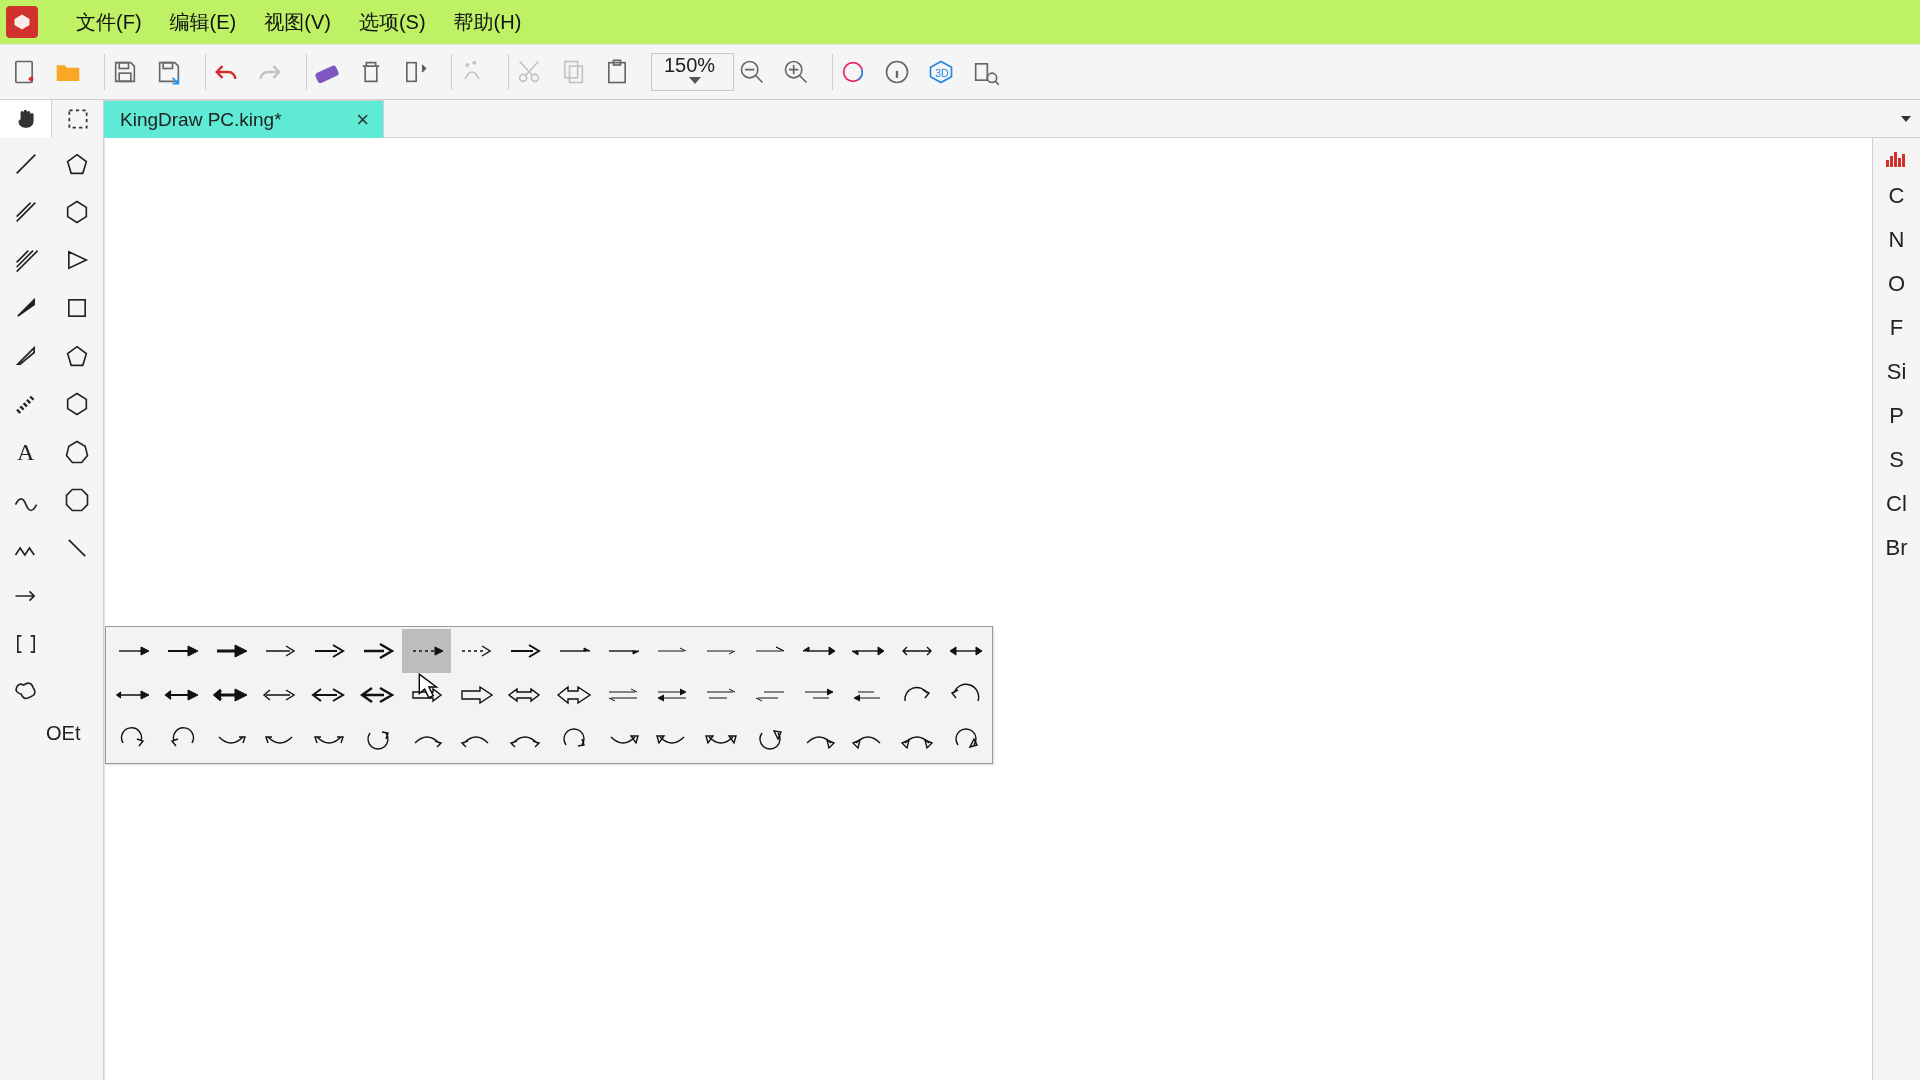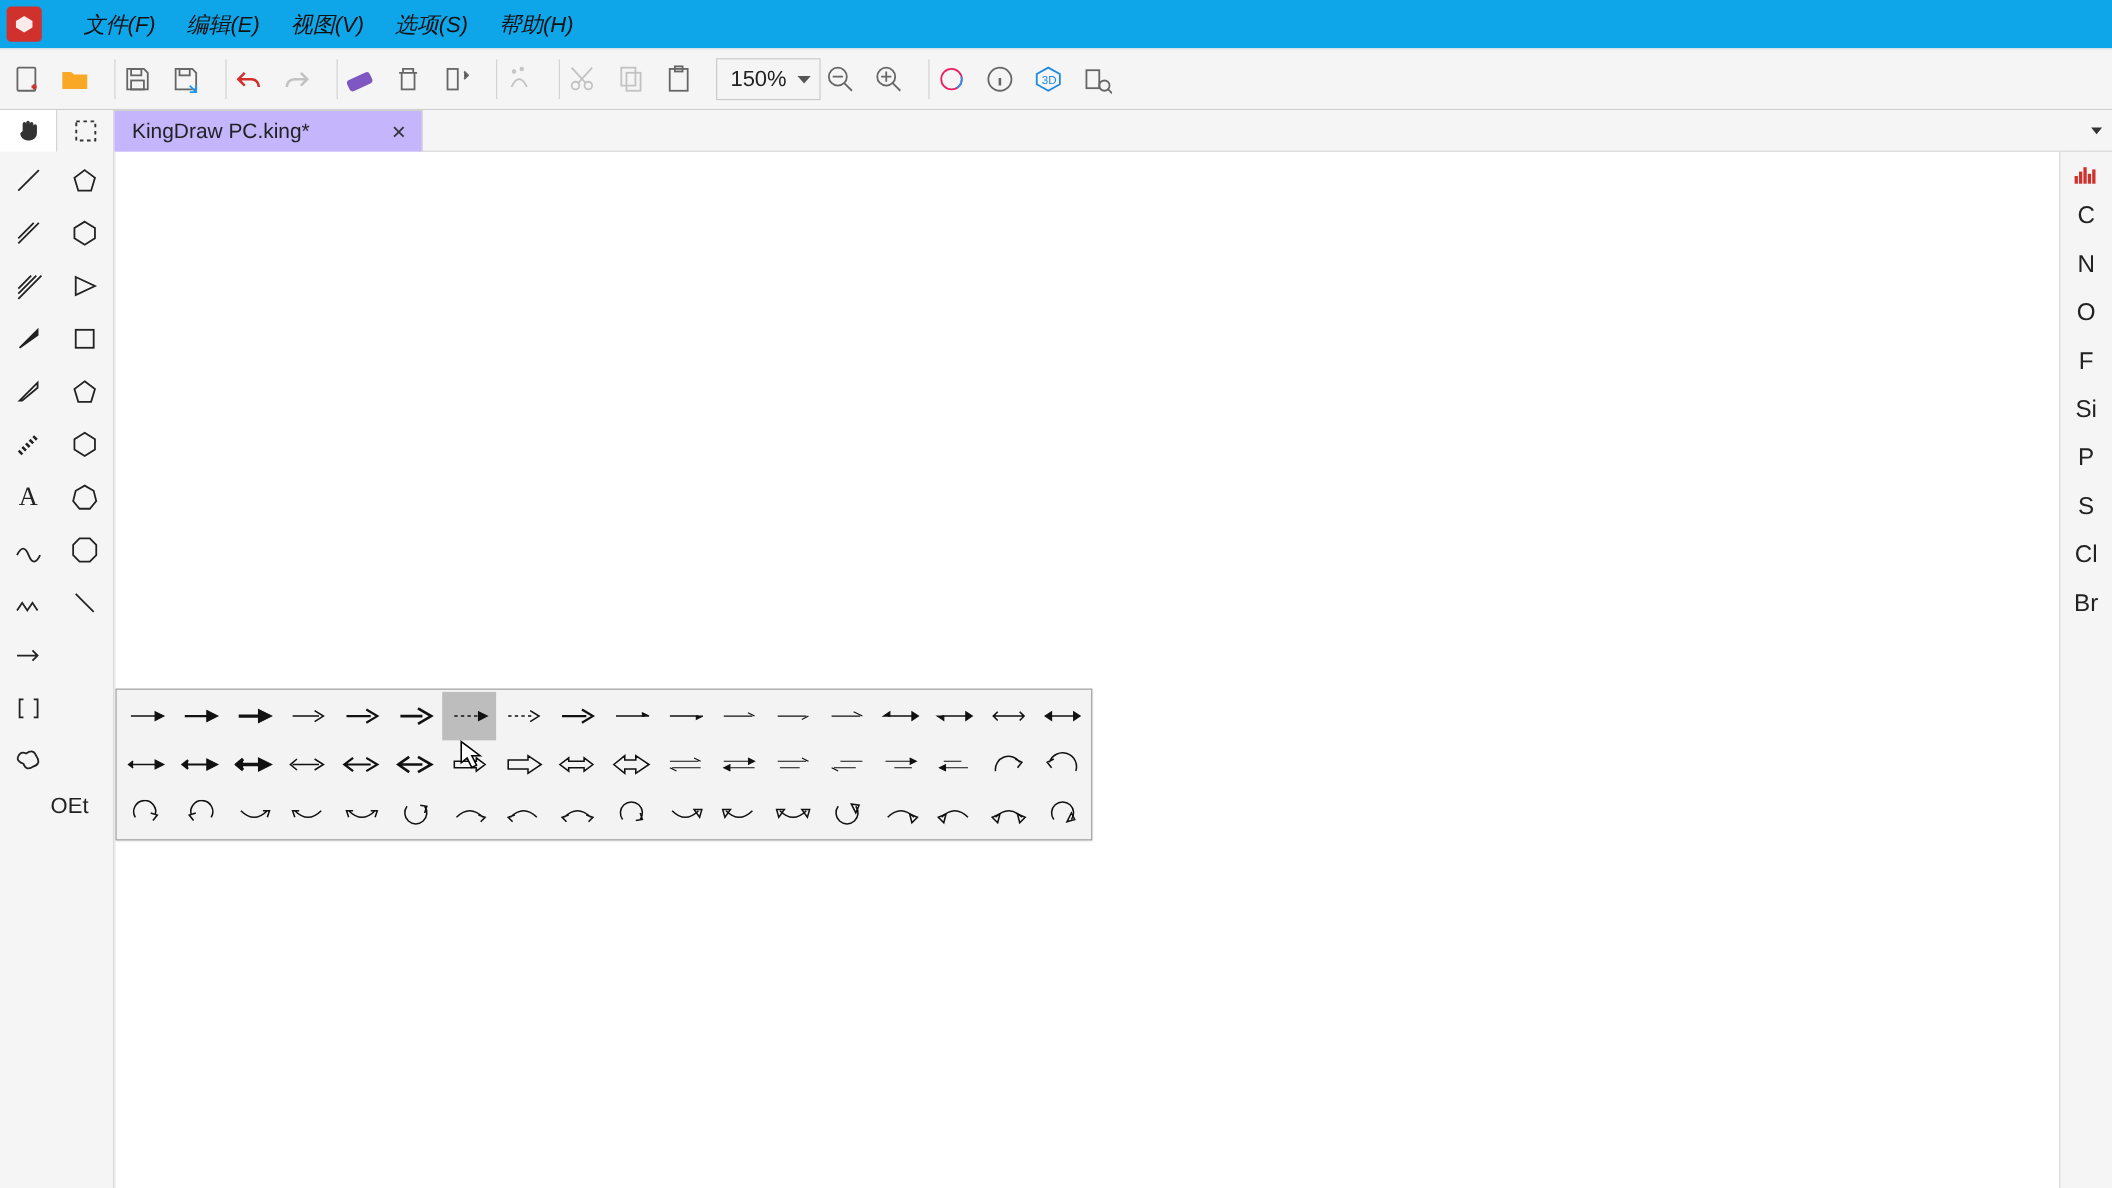--- a/index.html
+++ b/index.html
@@ -1,42 +1,42 @@
 <!DOCTYPE html>
 <html><head>
 <meta charset="utf-8">
 <style>
   * { box-sizing: border-box; margin: 0; padding: 0; font-family: "Microsoft YaHei", sans-serif; }
   html, body { width: 1920px; height: 1080px; background: #f5f5f5; overflow: hidden; }
 
   
-  .menubar { height: 44px; display: flex; align-items: center; background: #0ea5e9; padding-left: 6px; font-style: italic; }
+  .menubar { height: 44px; display: flex; align-items: center; background: #bef264; padding-left: 6px; }
   .app-icon { width: 32px; height: 32px; background: #d0312d; border-radius: 4px; display: flex; align-items: center; justify-content: center; margin-right: 24px; }
   .app-icon svg { width: 18px; height: 18px; }
   .menu-item { font-size: 20px; color: #111; padding: 6px 14px; cursor: default; }
 
   
   .toolbar { height: 56px; display: flex; align-items: center; background: #f5f5f5; border-top: 1px solid #e2e2e2; border-bottom: 1px solid #d0d0d0; padding: 0 10px; }
   .tbtn { width: 44px; height: 44px; display: flex; align-items: center; justify-content: flex-start; cursor: default; }
   .tbtn svg { width: 28px; height: 28px; stroke: #666; fill: none; stroke-width: 1.4; }
   .tbtn.orange svg { fill: #f9a825; stroke: #f9a825; }
   .tbtn.purple svg { fill: #7e57c2; stroke: #7e57c2; }
   .tbtn.dim { opacity: .35; }
   .tsep { width: 1px; height: 36px; background: #d0d0d0; margin: 0 6px; }
-  .zoom { display: flex; align-items: center; border: 1px solid #c8c8c8; height: 38px; padding: 0 8px 0 12px; margin: 0 4px; background: #fff0; }
+  .zoom { display: flex; align-items: center; border: 1px solid #c8c8c8; height: 38px; padding: 0 8px 0 12px; margin: 0 4px; background: #fff0; flex-direction: column; }
   .zoom span { font-size: 20px; color: #222; margin-right: 10px; }
   .zoom-caret { width: 0; height: 0; border-left: 6px solid transparent; border-right: 6px solid transparent; border-top: 7px solid #555; }
 
   
   .tabrow { height: 38px; display: flex; align-items: stretch; background: #f5f5f5; }
   .tabrow-left { width: 104px; display: flex; }
   .tabrow-lbtn { width: 52px; display: flex; align-items: center; justify-content: center; border-right: 1px solid #d0d0d0; }
   .tabrow-lbtn svg { width: 26px; height: 26px; stroke: #333; fill: none; stroke-width: 1.6; }
   .tabrow-lbtn.active { background: #fff; }
-  .tab { display: flex; align-items: center; background: #c4b5fd; border-top: 1px solid #d0d0d0; border-right: 1px solid #d0d0d0; padding: 0 10px 0 16px; min-width: 280px; }
+  .tab { display: flex; align-items: center; background: #5eead4; border-top: 1px solid #d0d0d0; border-right: 1px solid #d0d0d0; padding: 0 10px 0 16px; min-width: 280px; }
   .tab-label { font-size: 19px; color: #222; flex: 1; }
   .tab-close { font-size: 22px; color: #333; padding: 0 4px; }
   .tabrow-rest { flex: 1; border-bottom: 1px solid #d0d0d0; }
   .tabrow-more { width: 28px; display: flex; align-items: center; justify-content: center; border-bottom: 1px solid #d0d0d0; }
 
   
   .work { display: flex; height: calc(1080px - 44px - 56px - 38px); }
   .left-tools { width: 104px; background: #f5f5f5; border-right: 1px solid #d0d0d0; display: flex; flex-direction: column; align-items: center; padding-top: 2px; }
   .lt-row { display: flex; width: 100%; }
   .lt-cell { width: 52px; height: 48px; display: flex; align-items: center; justify-content: center; }

